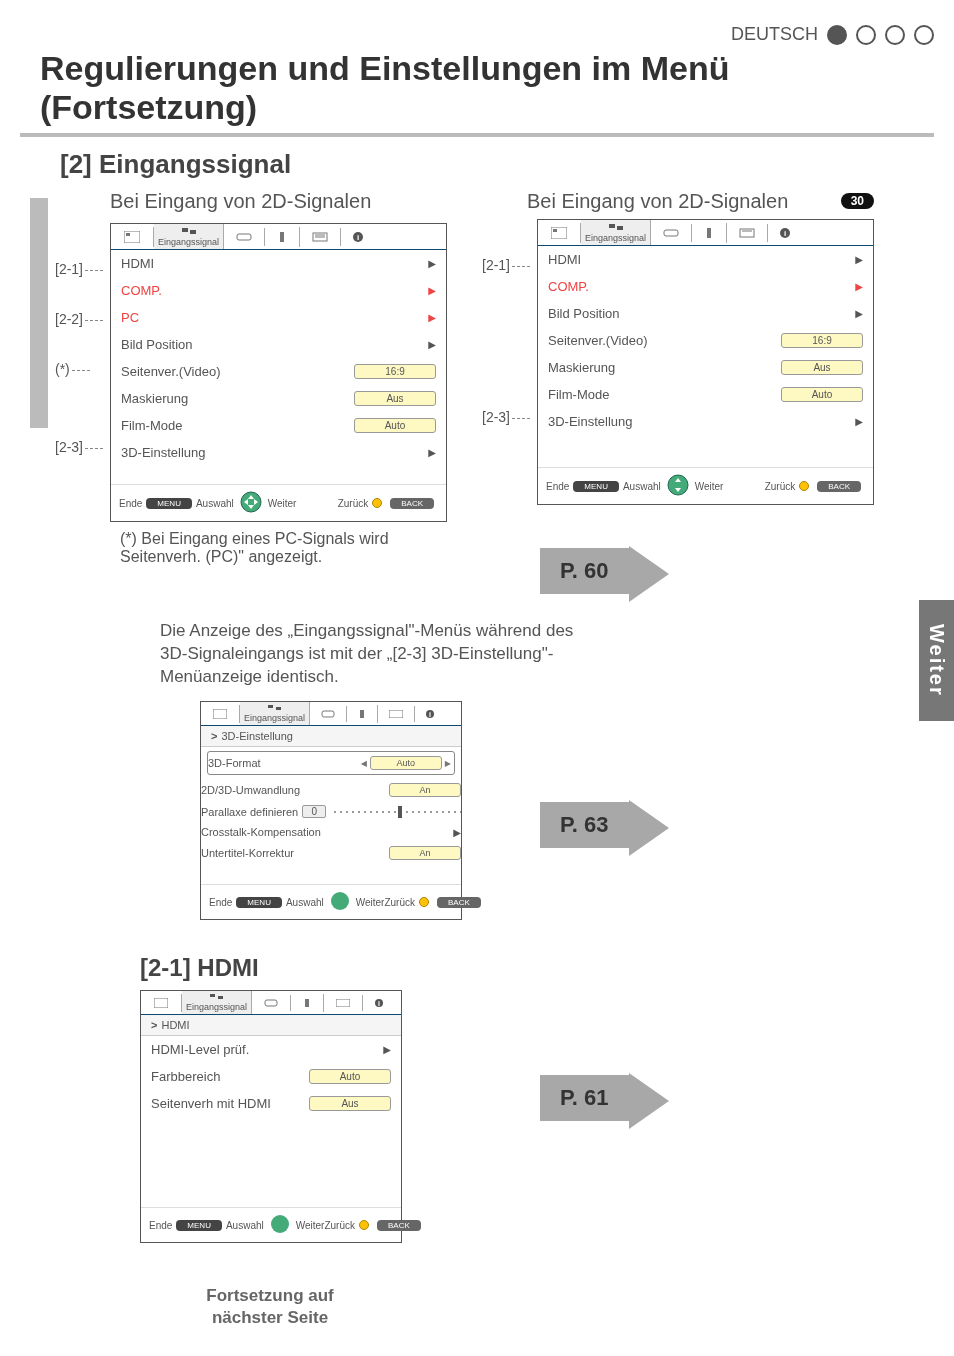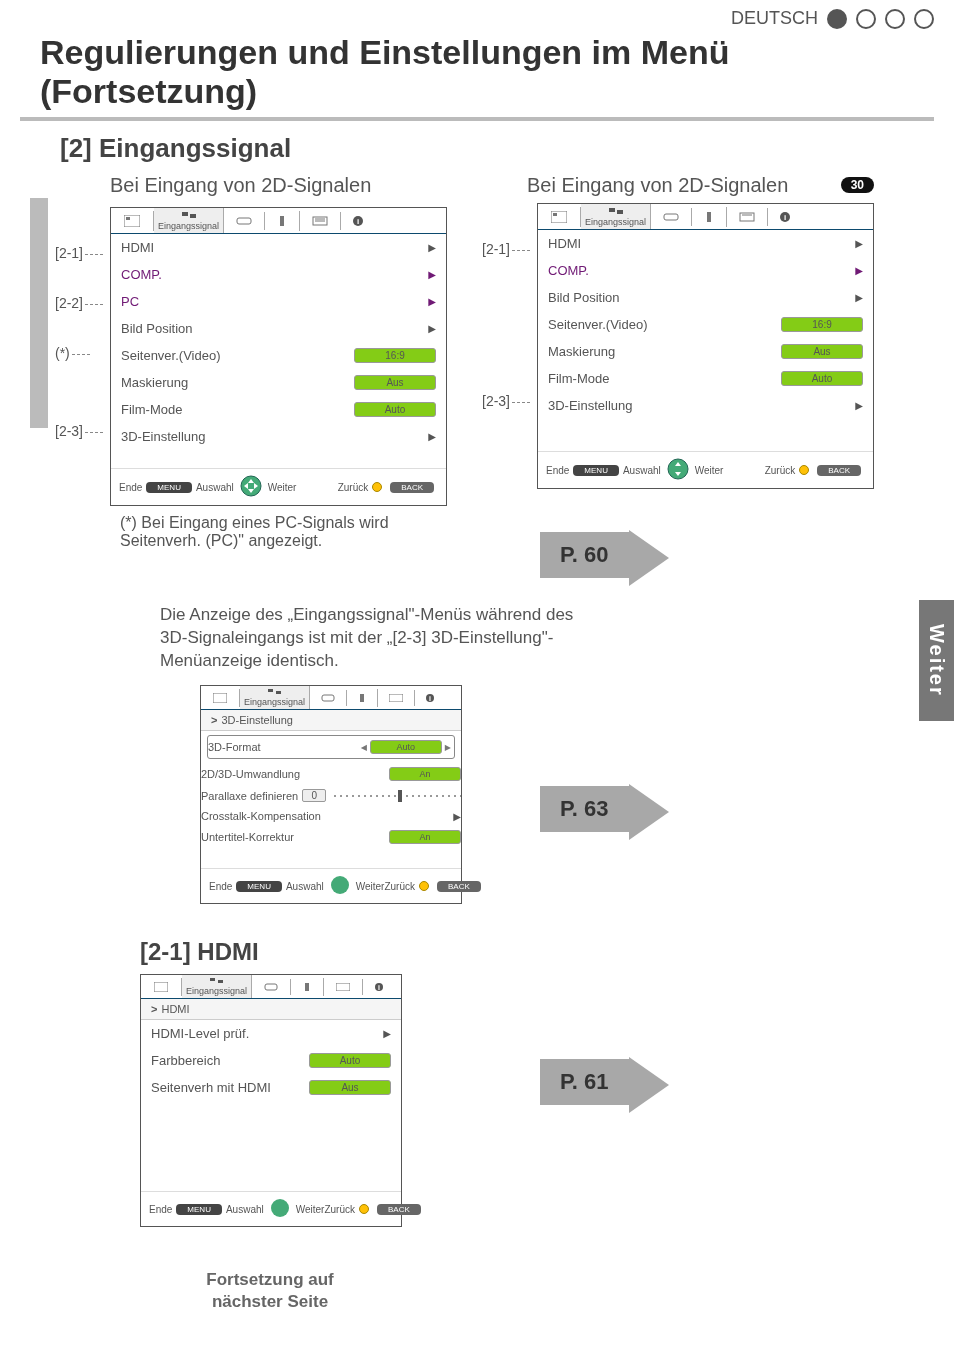--- a/index.html
+++ b/index.html
@@ -1,38 +1,38 @@
 <!DOCTYPE html>
 <html><head>
 <meta charset="utf-8">
 <style>
   body { margin:0; font-family: Arial, Helvetica, sans-serif; background:#fff; color:#555; width:954px; }
-  .top-bar { text-align:right; padding:8px 20px 4px; font-size:18px; color:#555; }
+  .top-bar { text-align:right; padding:24px 20px 4px; font-size:18px; color:#555; }
   .dots span { display:inline-block; width:16px; height:16px; border:2px solid #555; border-radius:50%; margin-left:4px; vertical-align:middle; }
   .dots .filled { background:#555; }
   .dots .hollow { background:#fff; }
   .title { font-size:34px; font-weight:bold; color:#333; padding:0 40px 6px; }
   .title-underline { height:4px; background:#bbb; margin:0 20px 12px; }
   .subtitle { font-size:26px; font-weight:bold; color:#444; margin:0 60px 10px; }
   .cols { display:flex; padding:0 20px; }
   .col { flex:1; }
   .col-label { font-size:20px; color:#555; margin-left:90px; }
   .badges { text-align:right; margin-right:50px; margin-top:-22px; }
   .badge { display:inline-block; background:#111; color:#fff; border-radius:10px; padding:1px 10px; font-size:12px; font-weight:bold; margin-left:4px; }
   .panel-wrap { position:relative; margin-left:90px; margin-right:30px; margin-top:10px; }
   .panel { border:1px solid #555; background:#fff; font-size:13px; color:#555; }
   .panel-head { display:flex; align-items:center; border-bottom:1px solid #0c4a6e; }
   .hcell { border-right:1px solid #aaa; padding:4px 6px; display:flex; align-items:center; justify-content:center; font-size:10px; color:#555; }
   .hcell.active { background:#eee; }
   .hcell svg{display:block;}
   .hcell .lbl{font-size:9px;margin-top:1px;}
   .prow { display:flex; align-items:center; padding:6px 10px; font-size:13px; color:#555; }
-  .prow.dim { color:#701a75; }
+  .prow.dim { color:#ef4444; }
   .prow .arrow { margin-left:auto; font-size:10px; }
-  .pill { margin-left:auto; border:1px solid #999; border-radius:3px; background:#84cc16; font-size:10px; padding:1px 0; width:80px; text-align:center; }
+  .pill { margin-left:auto; border:1px solid #999; border-radius:3px; background:#fef9c3; font-size:10px; padding:1px 0; width:80px; text-align:center; }
   .pill.inline{margin-left:auto;}
   .pfoot { display:flex; align-items:center; padding:6px 8px; border-top:1px solid #ddd; font-size:10px; margin-top:40px; }
   .pfoot .menu-btn { background:#444; color:#fff; border-radius:4px; padding:1px 11px; font-size:8px; margin:0 4px; }
   .pfoot .back-btn { margin-left:auto; display:flex; align-items:center; gap:4px;}
   .pfoot .back-dot { width:8px;height:8px;border-radius:50%;background:#ffc107;display:inline-block;border:1px solid #aa8800;}
   .pfoot .dpad { margin:0 6px; }
   .callout { position:absolute; left:-55px; font-size:14px; color:#555; }
   .callout.line::after{content:"";display:inline-block;border-top:1px dashed #888;width:18px;vertical-align:middle;margin-left:2px;}
   .small-note { font-size:16px; color:#555; margin-left:120px; margin-top:8px; max-width:280px; }
   .mid-note { font-size:17px; color:#555; margin-left:160px; margin-top:12px; max-width:420px; line-height:1.35; }

